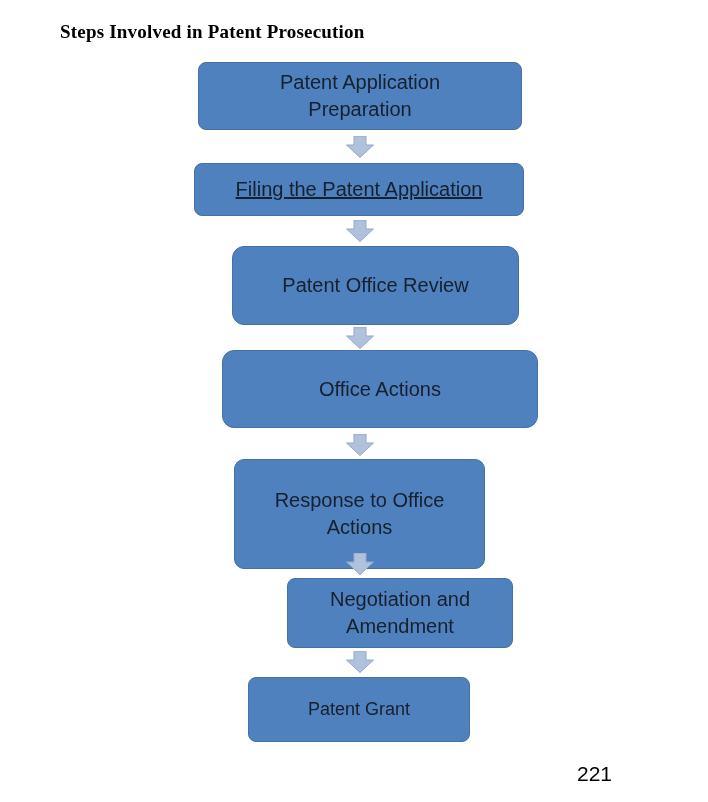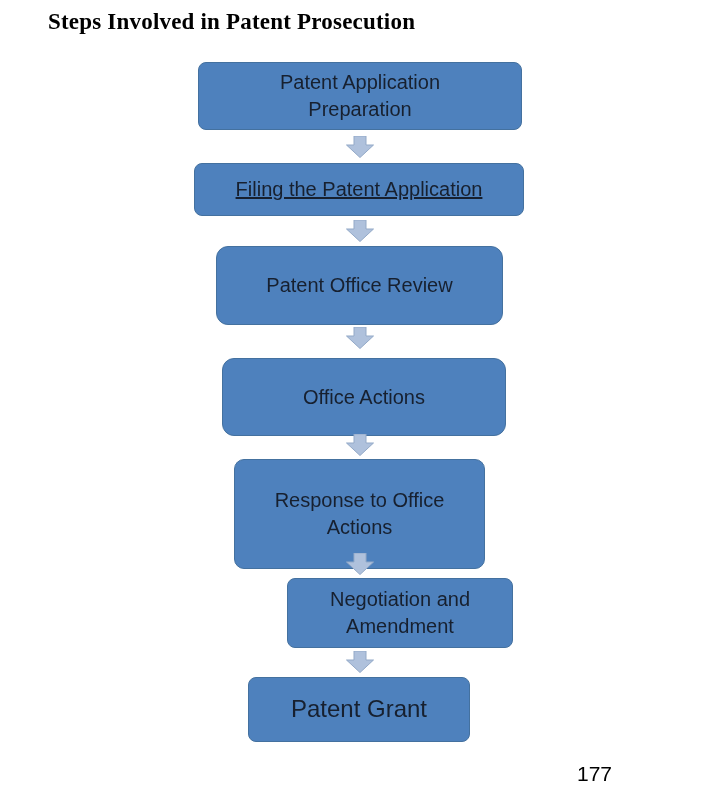--- a/index.html
+++ b/index.html
@@ -12,49 +12,49 @@
     width: 708px;
     height: 802px;
     background: #ffffff;
     overflow: hidden;
     font-family: "Liberation Sans", sans-serif;
   }
   .page-title {
     position: absolute;
     left: 48px;
     top: 9px;
-    margin: 0;
+    margin: 12px;
     font-family: "Liberation Serif", serif;
     font-weight: 700;
-    font-size: 23px;
+    font-size: 19px;
     color: #000000;
     letter-spacing: 0.2px;
   }
   .step {
     position: absolute;
     box-sizing: border-box;
     background: var(--box-fill, #4E81BD);
     border: 1px solid var(--box-border, #44719F);
     border-radius: 10px;
     color: var(--box-text, #17202F);
     display: flex;
     align-items: center;
     justify-content: center;
     text-align: center;
     font-size: 20px;
     line-height: 1.35;
     white-space: pre-line;
   }
   .s1 { left: 198px; top: 62px;  width: 324px; height: 68px; border-radius: 8px; }
   .s2 { left: 194px; top: 163px; width: 330px; height: 53px; border-radius: 8px; text-decoration: underline; }
-  .s3 { left: 216px; top: 246px; width: 287px; height: 79px; border-radius: 12px; }
-  .s4 { left: 222px; top: 350px; width: 284px; height: 78px; border-radius: 12px; margin-top: 8px; }
+  .s3 { left: 232px; top: 246px; width: 287px; height: 79px; border-radius: 12px; }
+  .s4 { left: 222px; top: 350px; width: 316px; height: 78px; border-radius: 12px; }
   .s5 { left: 234px; top: 459px; width: 251px; height: 110px; border-radius: 10px; }
   .s6 { left: 247px; top: 578px; width: 226px; height: 70px; border-radius: 8px; margin-left: 40px; }
-  .s7 { left: 248px; top: 677px; width: 222px; height: 65px; border-radius: 8px; font-size: 24px; }
+  .s7 { left: 248px; top: 677px; width: 222px; height: 65px; border-radius: 8px; font-size: 18px; }
   .arrow {
     position: absolute;
     left: 346px;
     width: 28px;
     height: 22px;
   }
   .a1 { top: 136px; }
   .a2 { top: 220px; }
   .a3 { top: 327px; }
   .a4 { top: 434px; }
@@ -128,15 +128,15 @@
 Amendment</div>
 
   <div class="arrow a6">
     <svg viewBox="0 0 28 22" aria-hidden="true">
       <polygon points="8,0 20,0 20,9 27.5,9 14,21.5 0.5,9 8,9"></polygon>
     </svg>
   </div>
 
   <div class="step s7">Patent Grant</div>
 
-  <div class="page-number">177</div>
+  <div class="page-number">221</div>
 
 </div>
 
 </body></html>

